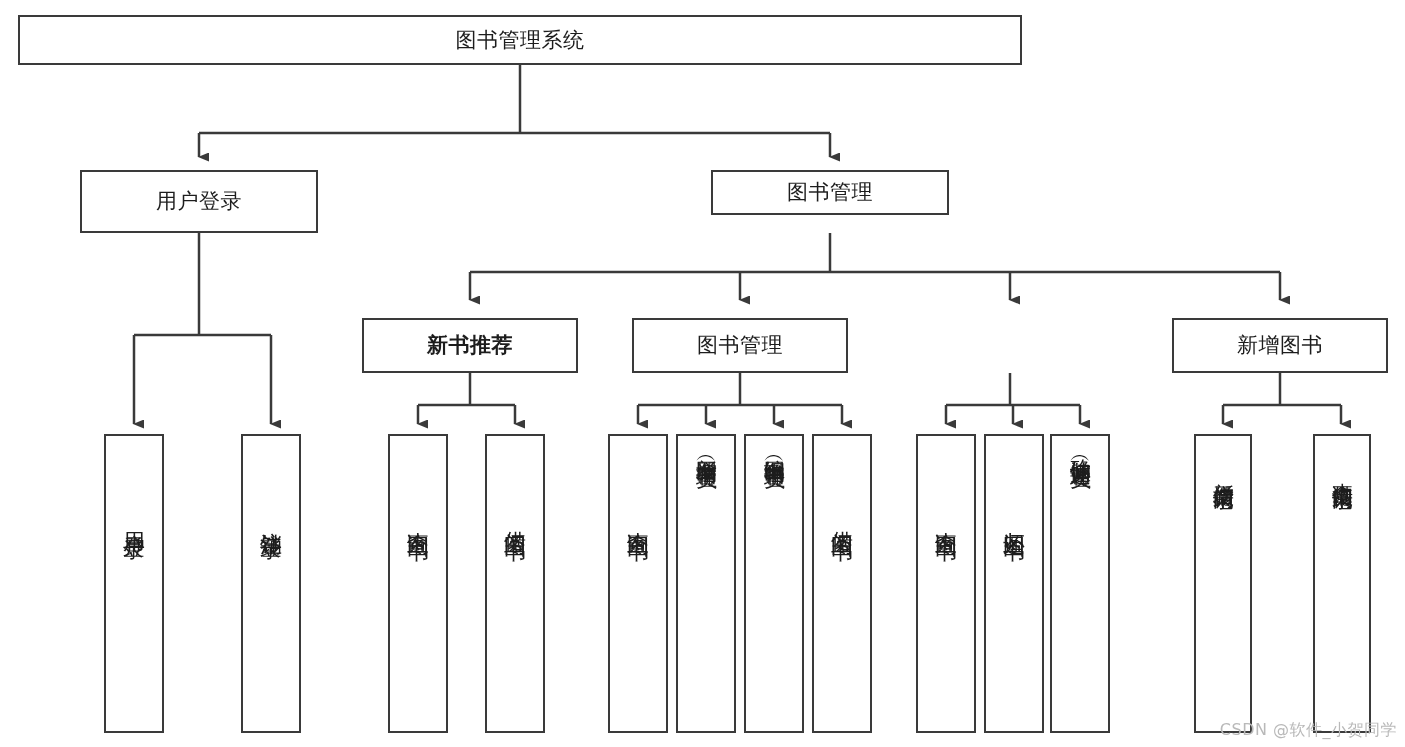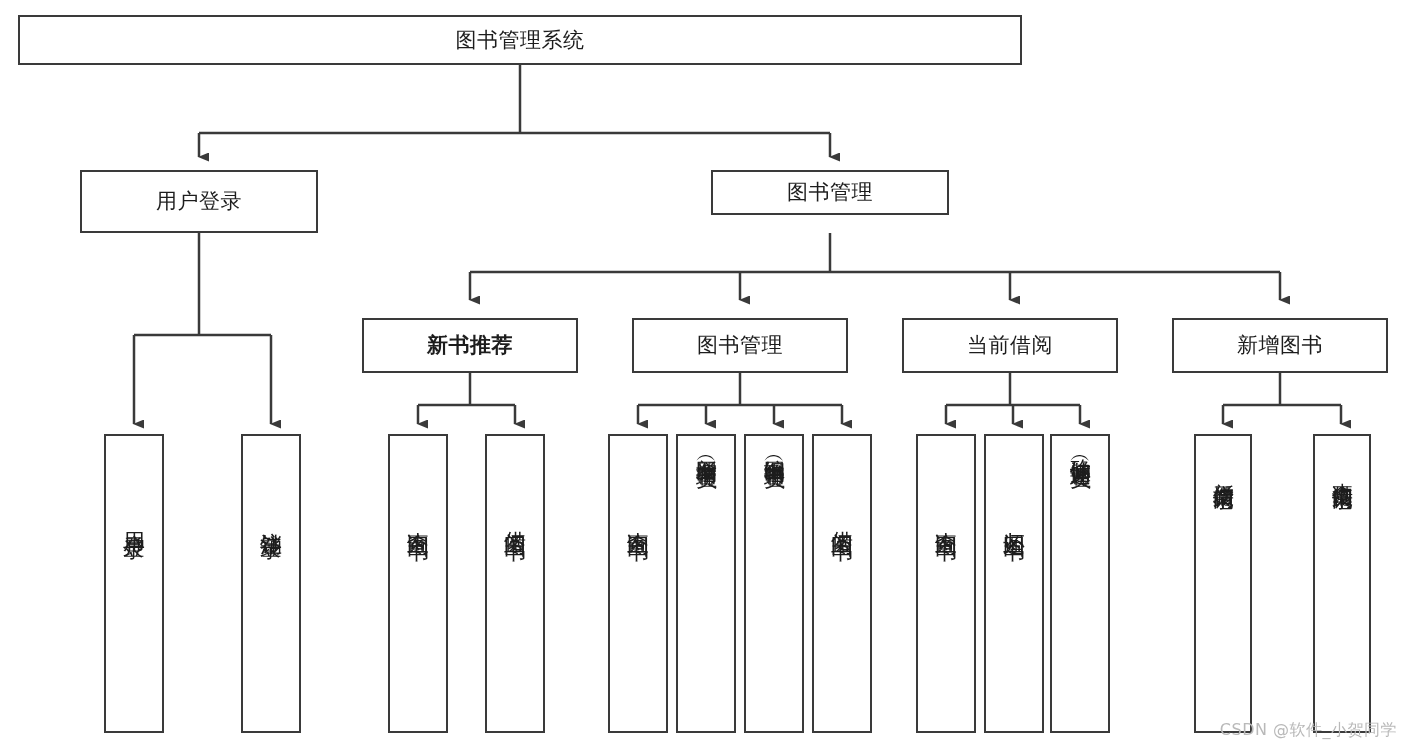--- a/index.html
+++ b/index.html
@@ -141,23 +141,20 @@
   </div>
 
   <div class="node horizontal" style="left:362px; top:318px; width:216px; height:55px;font-weight:bold;">
     <span class="label">新书推荐</span>
   </div>
 
   <div class="node horizontal" style="left:632px; top:318px; width:216px; height:55px;">
     <span class="label">图书管理</span>
   </div>
 
-  <div class="node horizontal" style="left:902px; top:318px; width:216px; height:55px;">
-    <span class="label">当前借阅</span>
-  </div>
 
   <div class="node horizontal" style="left:1172px; top:318px; width:216px; height:55px;">
     <span class="label">新增图书</span>
   </div>
 
   <div class="node vertical" style="left:104px; top:434px; width:60px; height:299px; padding-top:78px;">
     <span class="label">用户登录</span>
   </div>
 
   <div class="node vertical" style="left:241px; top:434px; width:60px; height:299px; padding-top:78px;">

